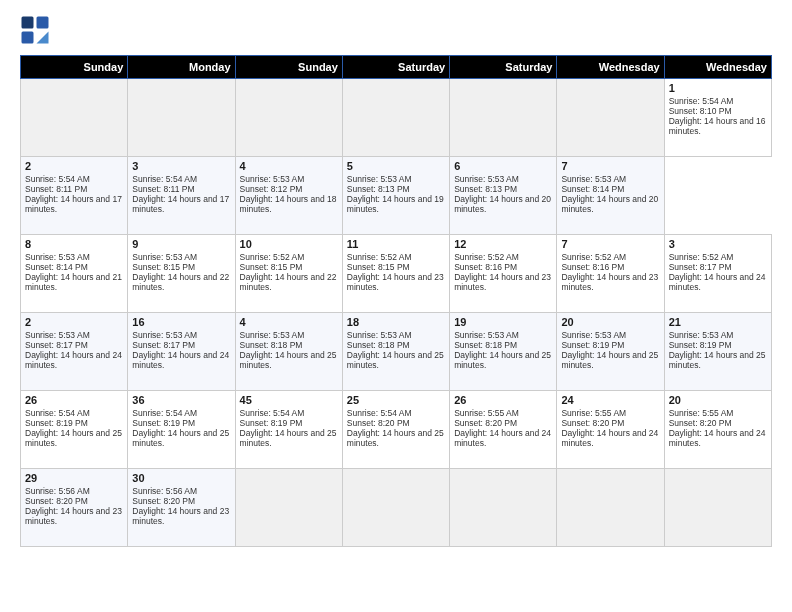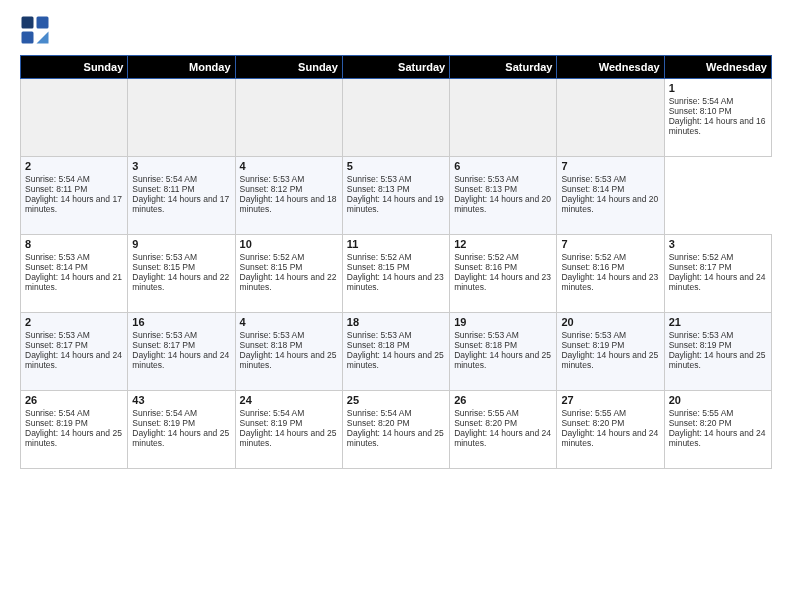--- a/index.html
+++ b/index.html
@@ -145,22 +145,31 @@
           <td><span class="day-num">2</span>Sunrise: 5:53 AM<br>Sunset: 8:17 PM<br>Daylight: 14 hours and 24 minutes.</td>
           <td><span class="day-num">16</span>Sunrise: 5:53 AM<br>Sunset: 8:17 PM<br>Daylight: 14 hours and 24 minutes.</td>
           <td><span class="day-num">4</span>Sunrise: 5:53 AM<br>Sunset: 8:18 PM<br>Daylight: 14 hours and 25 minutes.</td>
           <td><span class="day-num">18</span>Sunrise: 5:53 AM<br>Sunset: 8:18 PM<br>Daylight: 14 hours and 25 minutes.</td>
           <td><span class="day-num">19</span>Sunrise: 5:53 AM<br>Sunset: 8:18 PM<br>Daylight: 14 hours and 25 minutes.</td>
           <td><span class="day-num">20</span>Sunrise: 5:53 AM<br>Sunset: 8:19 PM<br>Daylight: 14 hours and 25 minutes.</td>
           <td><span class="day-num">21</span>Sunrise: 5:53 AM<br>Sunset: 8:19 PM<br>Daylight: 14 hours and 25 minutes.</td>
         </tr>
         <tr>
           <td><span class="day-num">26</span>Sunrise: 5:54 AM<br>Sunset: 8:19 PM<br>Daylight: 14 hours and 25 minutes.</td>
-          <td><span class="day-num">43</span>Sunrise: 5:54 AM<br>Sunset: 8:19 PM<br>Daylight: 14 hours and 25 minutes.</td>
-          <td><span class="day-num">24</span>Sunrise: 5:54 AM<br>Sunset: 8:19 PM<br>Daylight: 14 hours and 25 minutes.</td>
+          <td><span class="day-num">36</span>Sunrise: 5:54 AM<br>Sunset: 8:19 PM<br>Daylight: 14 hours and 25 minutes.</td>
+          <td><span class="day-num">45</span>Sunrise: 5:54 AM<br>Sunset: 8:19 PM<br>Daylight: 14 hours and 25 minutes.</td>
           <td><span class="day-num">25</span>Sunrise: 5:54 AM<br>Sunset: 8:20 PM<br>Daylight: 14 hours and 25 minutes.</td>
           <td><span class="day-num">26</span>Sunrise: 5:55 AM<br>Sunset: 8:20 PM<br>Daylight: 14 hours and 24 minutes.</td>
-          <td><span class="day-num">27</span>Sunrise: 5:55 AM<br>Sunset: 8:20 PM<br>Daylight: 14 hours and 24 minutes.</td>
+          <td><span class="day-num">24</span>Sunrise: 5:55 AM<br>Sunset: 8:20 PM<br>Daylight: 14 hours and 24 minutes.</td>
           <td><span class="day-num">20</span>Sunrise: 5:55 AM<br>Sunset: 8:20 PM<br>Daylight: 14 hours and 24 minutes.</td>
+        </tr>
+        <tr>
+          <td><span class="day-num">29</span>Sunrise: 5:56 AM<br>Sunset: 8:20 PM<br>Daylight: 14 hours and 23 minutes.</td>
+          <td><span class="day-num">30</span>Sunrise: 5:56 AM<br>Sunset: 8:20 PM<br>Daylight: 14 hours and 23 minutes.</td>
+          <td class="empty-cell"></td>
+          <td class="empty-cell"></td>
+          <td class="empty-cell"></td>
+          <td class="empty-cell"></td>
+          <td class="empty-cell"></td>
         </tr>
       </tbody>
   </table>
 </div>
 
 </body></html>

